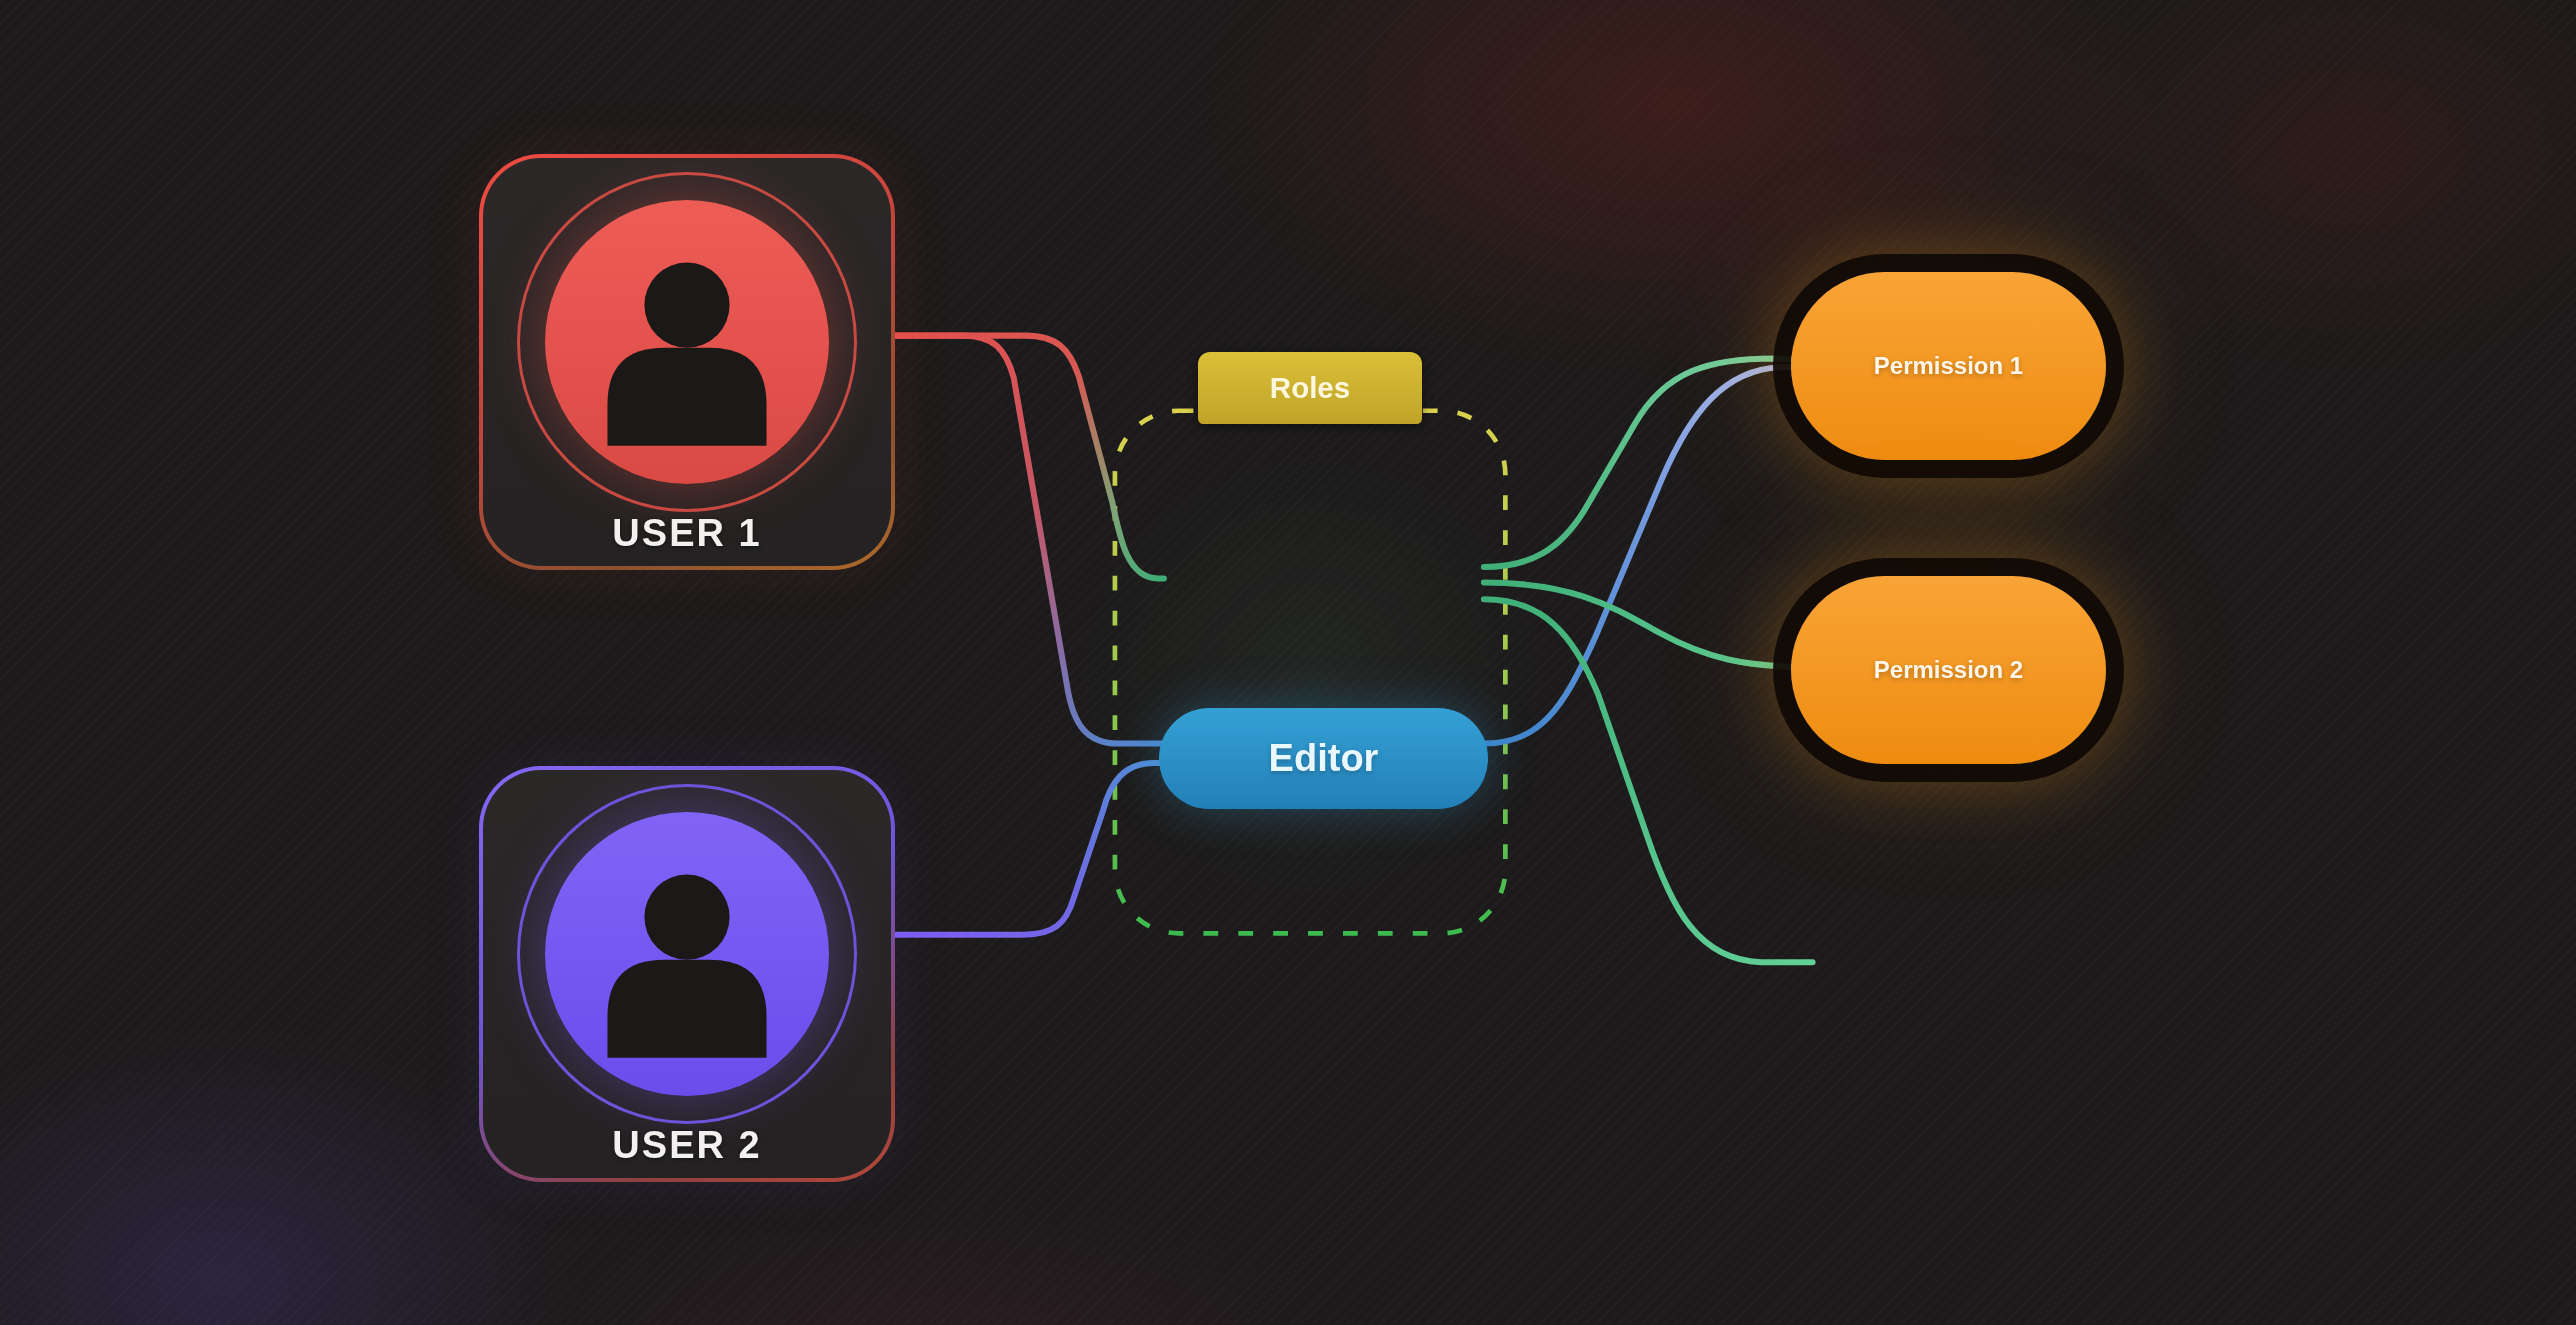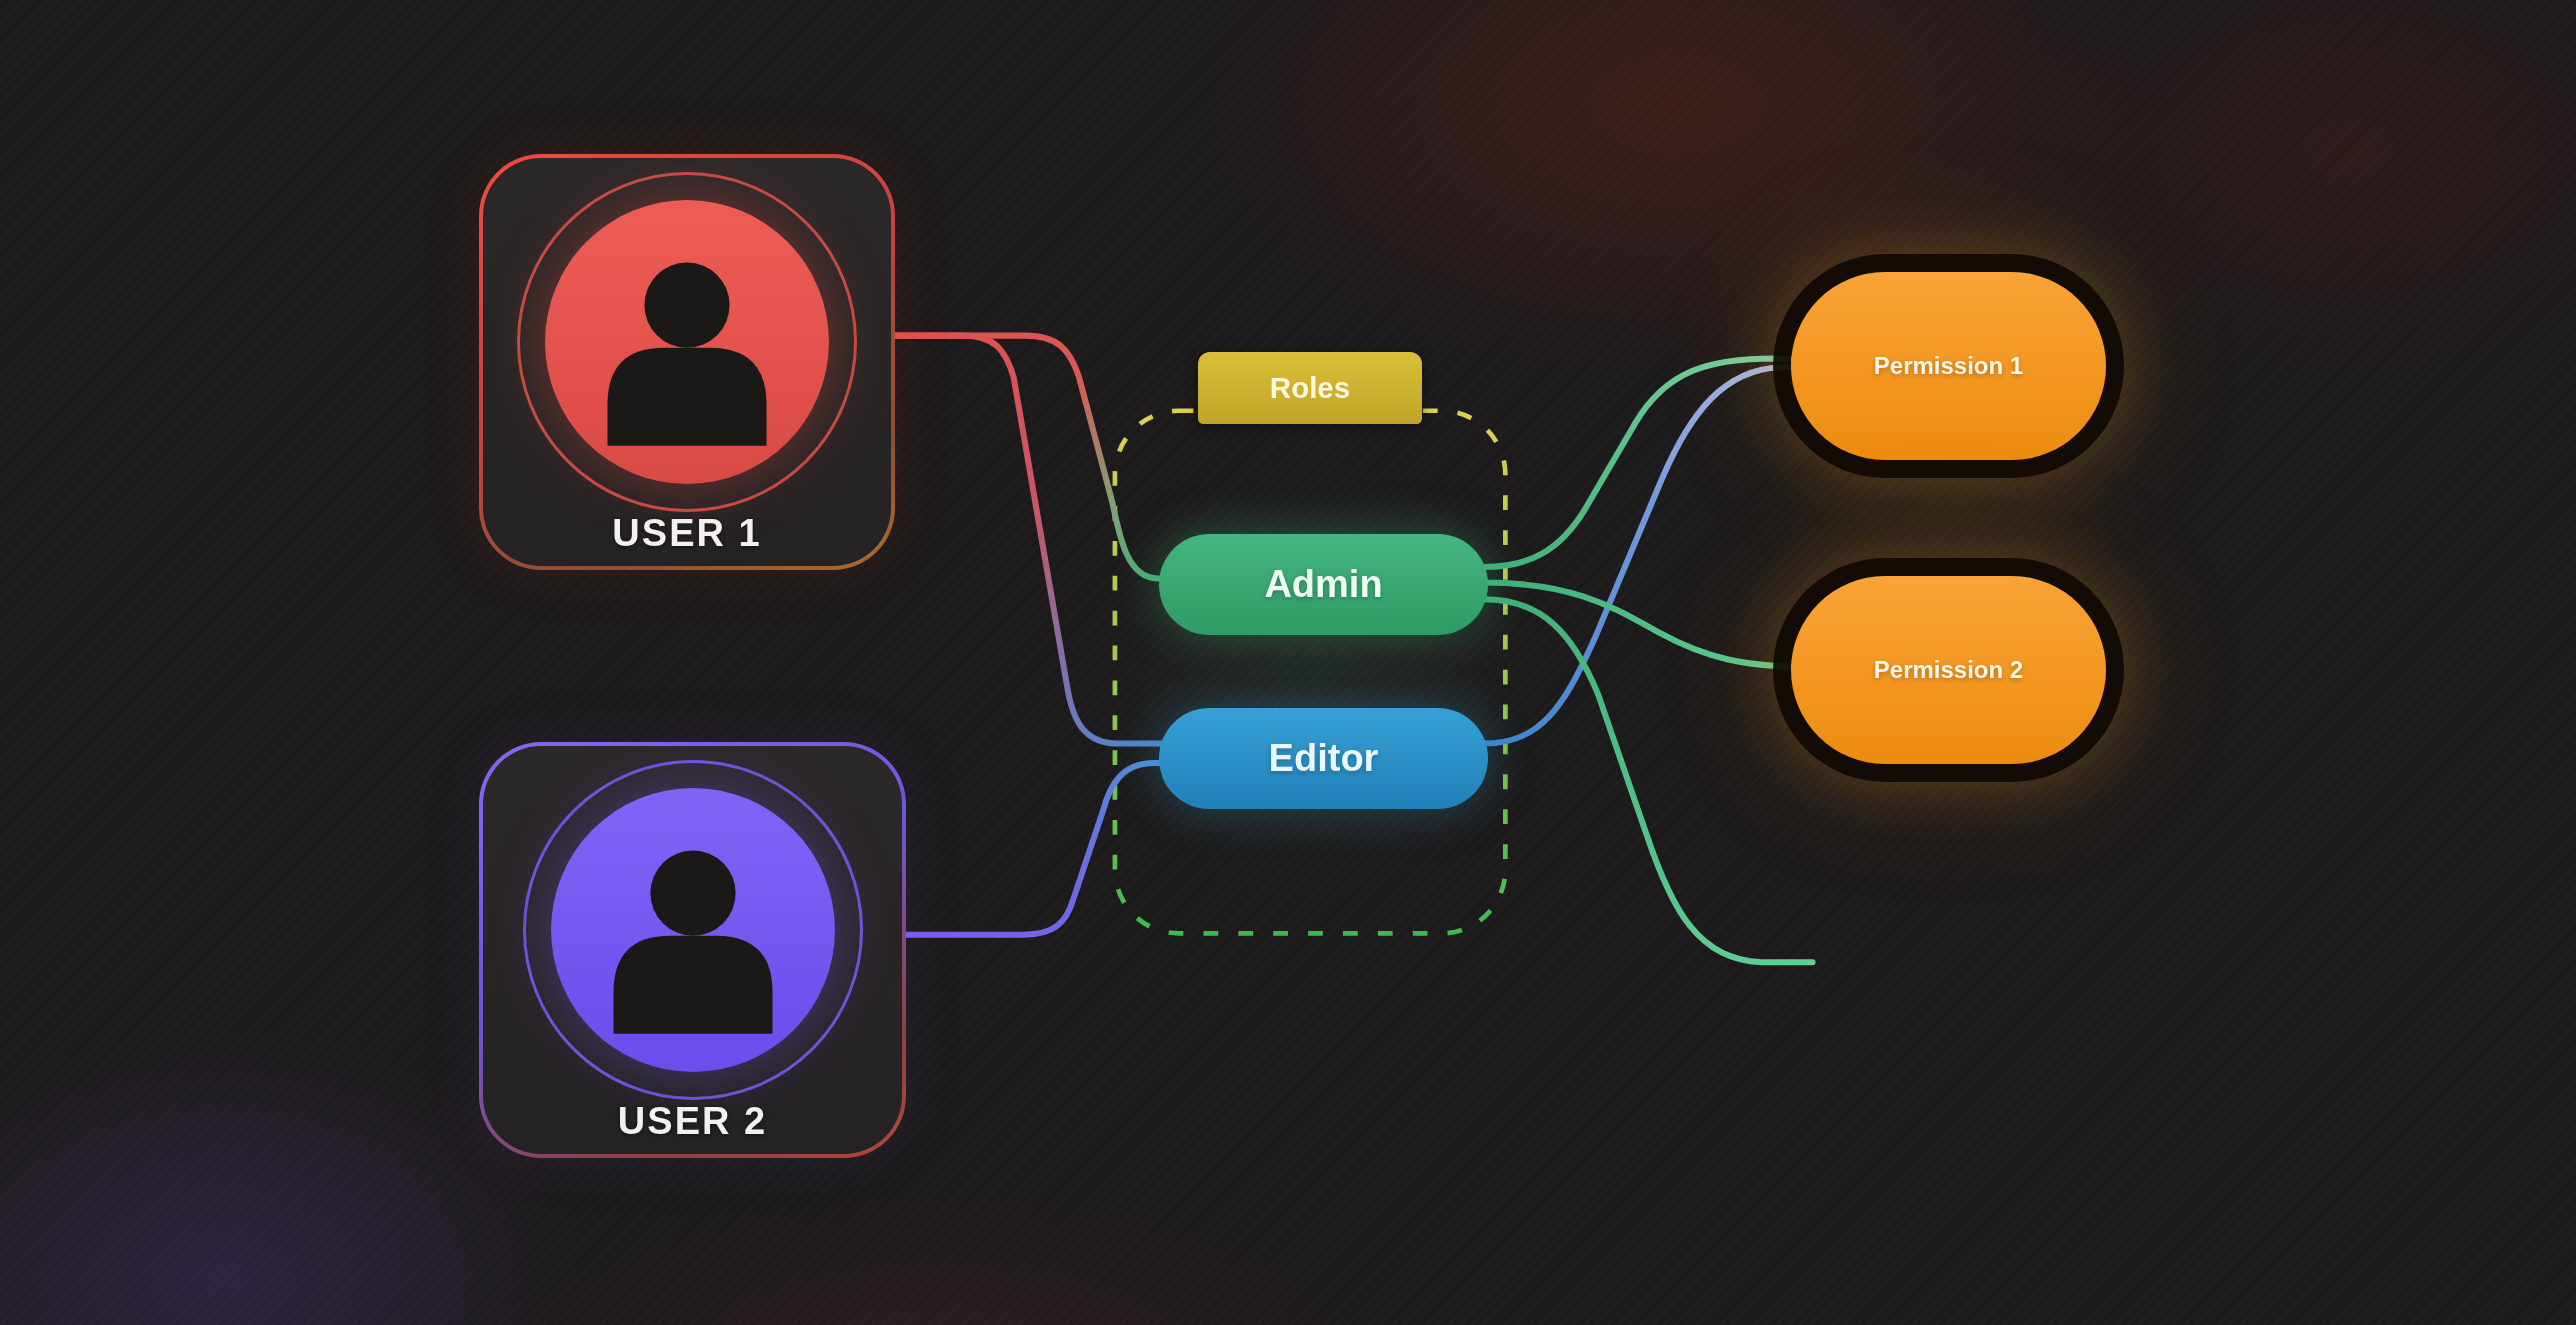--- a/index.html
+++ b/index.html
@@ -20,22 +20,22 @@
     background:radial-gradient(closest-side, rgba(135,225,170,0.06), transparent 75%);}
 
   .wires{position:absolute;left:0;top:0;width:2576px;height:1326px;}
 
   
   .user-card{position:absolute;width:408px;height:408px;border-radius:62px;
     border:4px solid transparent;
     background:linear-gradient(180deg,#2b2828,#242222) padding-box, var(--bgrad) border-box;}
   .user-card.u1{left:479px;top:154px;--bgrad:linear-gradient(155deg,#f04b42 0%,#c2443d 45%,#8d5030 78%,#ad6a2a 100%);
     box-shadow:0 0 60px rgba(224,70,52,0.10);}
-  .user-card.u2{left:479px;top:742px;--bgrad:linear-gradient(155deg,#8667f4 0%,#6d55d8 45%,#8f4040 80%,#b3473a 100%);
-    box-shadow:0 0 60px rgba(122,92,245,0.10);padding-left:11px;}
+  .user-card.u2{left:479px;top:766px;--bgrad:linear-gradient(155deg,#8667f4 0%,#6d55d8 45%,#8f4040 80%,#b3473a 100%);
+    box-shadow:0 0 60px rgba(122,92,245,0.10);}
   .avatar-ring{position:absolute;left:50%;top:184px;transform:translate(-50%,-50%);
     width:334px;height:334px;border-radius:50%;border:3.4px solid;}
   .u1 .avatar-ring{border-color:#c54a42;}
   .u2 .avatar-ring{border-color:#6e53d9;}
   .avatar{position:absolute;left:50%;top:50%;transform:translate(-50%,-50%);
     width:284px;height:284px;border-radius:50%;}
   .u1 .avatar{background:linear-gradient(180deg,#ee5c56,#da4a45);box-shadow:0 0 60px rgba(233,78,70,0.38);}
   .u2 .avatar{background:linear-gradient(180deg,#8164f6,#6a4deb);box-shadow:0 0 60px rgba(122,92,245,0.38);}
   .person{position:absolute;inset:0;width:100%;height:100%;}
   .user-label{position:absolute;left:0;right:0;top:354px;text-align:center;
@@ -155,23 +155,20 @@
           <circle cx="50" cy="37" r="15" fill="#1b1818"></circle>
           <path d="M 22 86.5 L 22 72 Q 22 52 42 52 L 58 52 Q 78 52 78 72 L 78 86.5 Z" fill="#1b1818"></path>
         </svg>
       </div>
     </div>
     <div class="user-label">USER 2</div>
   </div>
 
   <div class="roles-tag">Roles</div>
 
-  <div class="role-pill admin">
-    <span>Admin</span>
-  </div>
   <div class="role-pill editor">
     <span>Editor</span>
   </div>
 
   <div class="perm-pill p1">
     <span>Permission 1</span>
   </div>
   <div class="perm-pill p2">
     <span>Permission 2</span>
   </div>

